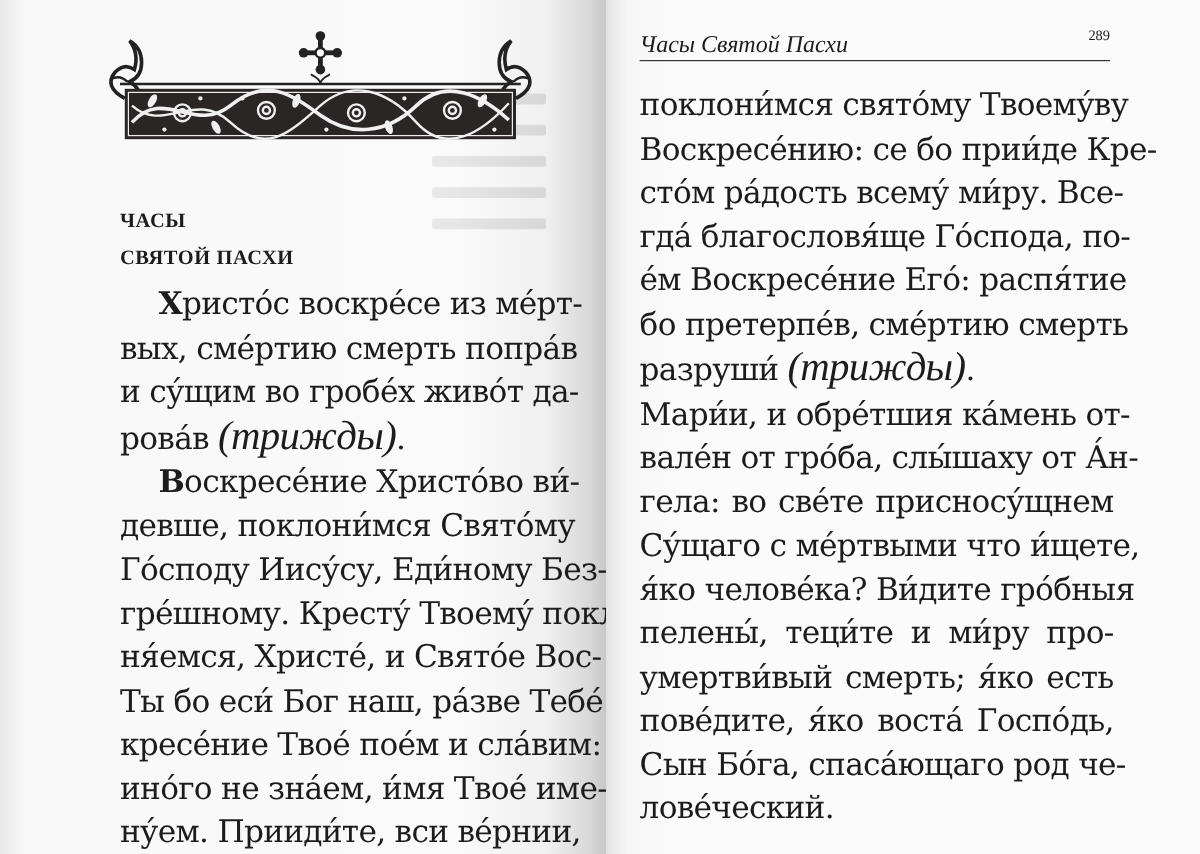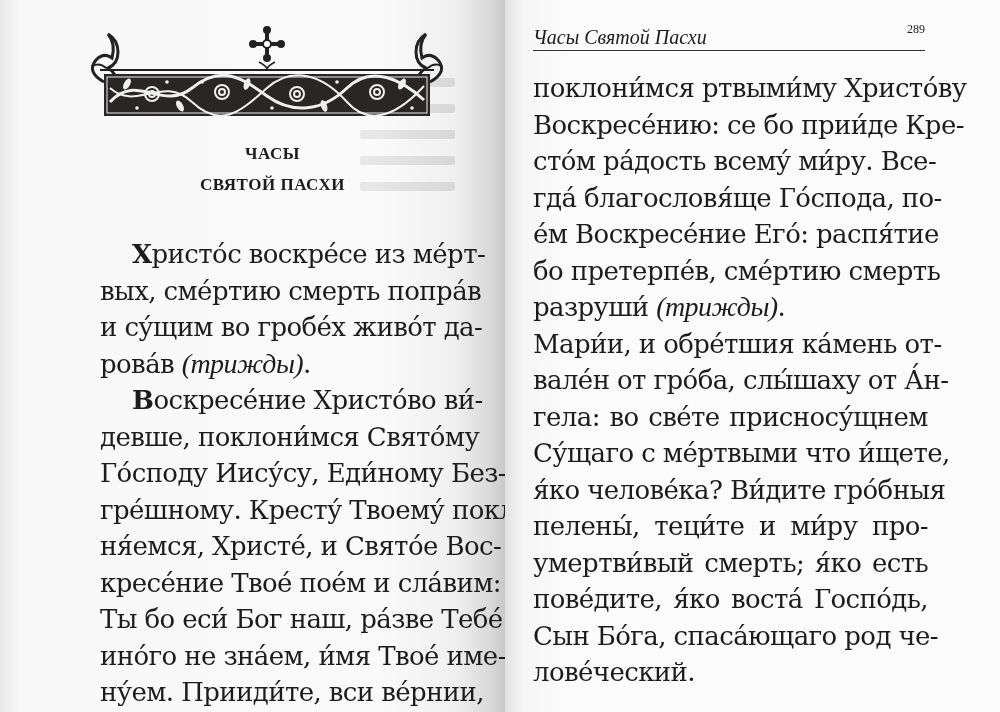--- a/index.html
+++ b/index.html
@@ -18,35 +18,35 @@
       position: relative; width: 495px; height: 712px;
       background: linear-gradient(to right, #e2e2e2 0px, #f6f6f6 18px, #fbfbfb 60px, #fbfbfb 100%);
     }
     
     .ghost { position: absolute; left: 360px; top: 78px; width: 95px; }
     .ghost div { height: 9px; margin-bottom: 17px; background: linear-gradient(to right, rgba(150,150,150,0.18), rgba(150,150,150,0.28)); border-radius: 2px; }
 
     .ornament { position: absolute; left: 82px; top: 22px; width: 370px; height: 100px; }
 
     .chapter-title {
-      position: absolute; left: 100px; width: 345px; top: 138px;
-      text-align: center; font-weight: bold; font-size: 17px; letter-spacing: 0.5px; line-height: 31px;
+      position: absolute; left: 100px; width: 345px; top: 168px;
+      text-align: left; font-weight: bold; font-size: 17px; letter-spacing: 0.5px; line-height: 31px;
       font-family: "Liberation Serif", serif;
     }
     .body-text {
       position: absolute; font-size: 26px; line-height: 36.5px;
       font-family: "DejaVu Serif", serif; letter-spacing: -0.6px;
     }
     .left-text { left: 100px; top: 236px; width: 350px; }
     .right-text { left: 533px; top: 70px; width: 395px; }
     .line { white-space: nowrap; text-align: justify; text-align-last: justify; display: block; }
     .line.last { text-align-last: left; }
     .indent { padding-left: 32px; }
     .cap { font-weight: bold; }
-    .it { font-style: italic; font-family: "Liberation Serif", serif; font-size: 28px; }
+    .it { font-style: italic; font-family: "Liberation Serif", serif; font-size: 34px; }
 
     .running-head {
       position: absolute; left: 533px; top: 20px; width: 392px; height: 30px;
       border-bottom: 1.5px solid #333;
     }
     .rh-title { position: absolute; left: 0; top: 6px; font-style: italic; font-size: 20px; font-family: "Liberation Serif", serif; }
     .rh-page { position: absolute; right: 0; top: 2px; font-size: 12px; font-family: "Liberation Serif", serif; }
   </style>
 </head>
 <body>
@@ -122,37 +122,37 @@
       <span class="line indent"><span class="cap">Х</span><span>ристо́с воскре́се из ме́рт-</span></span>
       <span class="line">вых, сме́ртию смерть попра́в</span>
       <span class="line">и су́щим во гробе́х живо́т да-</span>
       <span class="line last"><span>рова́в </span><span class="it">(трижды)</span><span>.</span></span>
 
       <span class="line indent"><span class="cap">В</span><span>оскресе́ние Христо́во ви́-</span></span>
       <span class="line">девше, поклони́мся Свято́му</span>
       <span class="line">Го́споду Иису́су, Еди́ному Без-</span>
       <span class="line">гре́шному. Кресту́ Твоему́ покла-</span>
       <span class="line">ня́емся, Христе́, и Свято́е Вос-</span>
+      <span class="line">Ты бо еси́ Бог наш, ра́зве Тебе́</span>
       <span class="line">кресе́ние Твое́ пое́м и сла́вим:</span>
-      <span class="line">Ты бо еси́ Бог наш, ра́зве Тебе́</span>
       <span class="line">ино́го не зна́ем, и́мя Твое́ име-</span>
       <span class="line">ну́ем. Прииди́те, вси ве́рнии,</span>
     </div>
   </div>
 
   <div class="page-right"></div>
 </div>
 
 <div class="running-head">
   <span class="rh-title">Часы Святой Пасхи</span>
   <span class="rh-page">289</span>
 </div>
 
 <div class="body-text right-text">
-  <span class="line">поклони́мся ртвыми́му Христо́ву</span>
+  <span class="line">поклони́мся свято́му Твоему́ву</span>
   <span class="line">Воскресе́нию: се бо прии́де Кре-</span>
   <span class="line">сто́м ра́дость всему́ ми́ру. Все-</span>
   <span class="line">гда́ благословя́ще Го́спода, по-</span>
   <span class="line">е́м Воскресе́ние Его́: распя́тие</span>
   <span class="line">бо претерпе́в, сме́ртию смерть</span>
   <span class="line last"><span>разруши́ </span><span class="it">(трижды)</span><span>.</span></span>
 
   <span class="line">Мари́и, и обре́тшия ка́мень от-</span>
   <span class="line">вале́н от гро́ба, слы́шаху от А́н-</span>
   <span class="line">гела: во све́те присносу́щнем</span>

